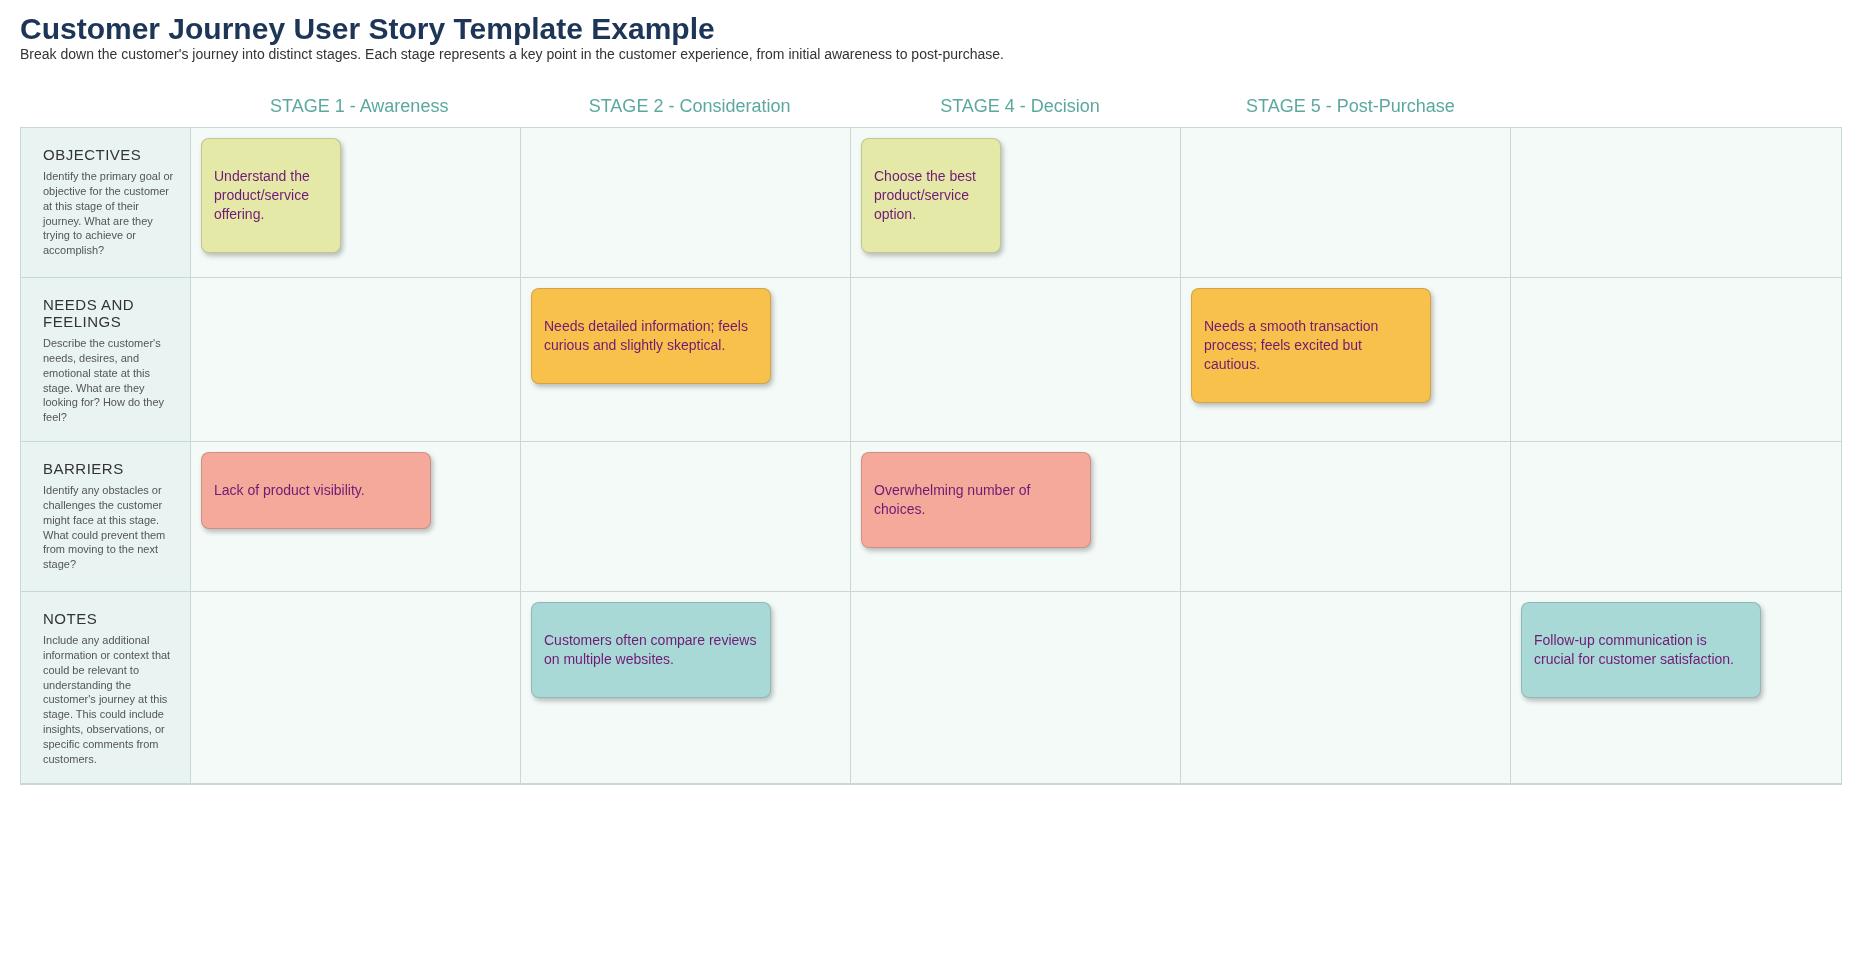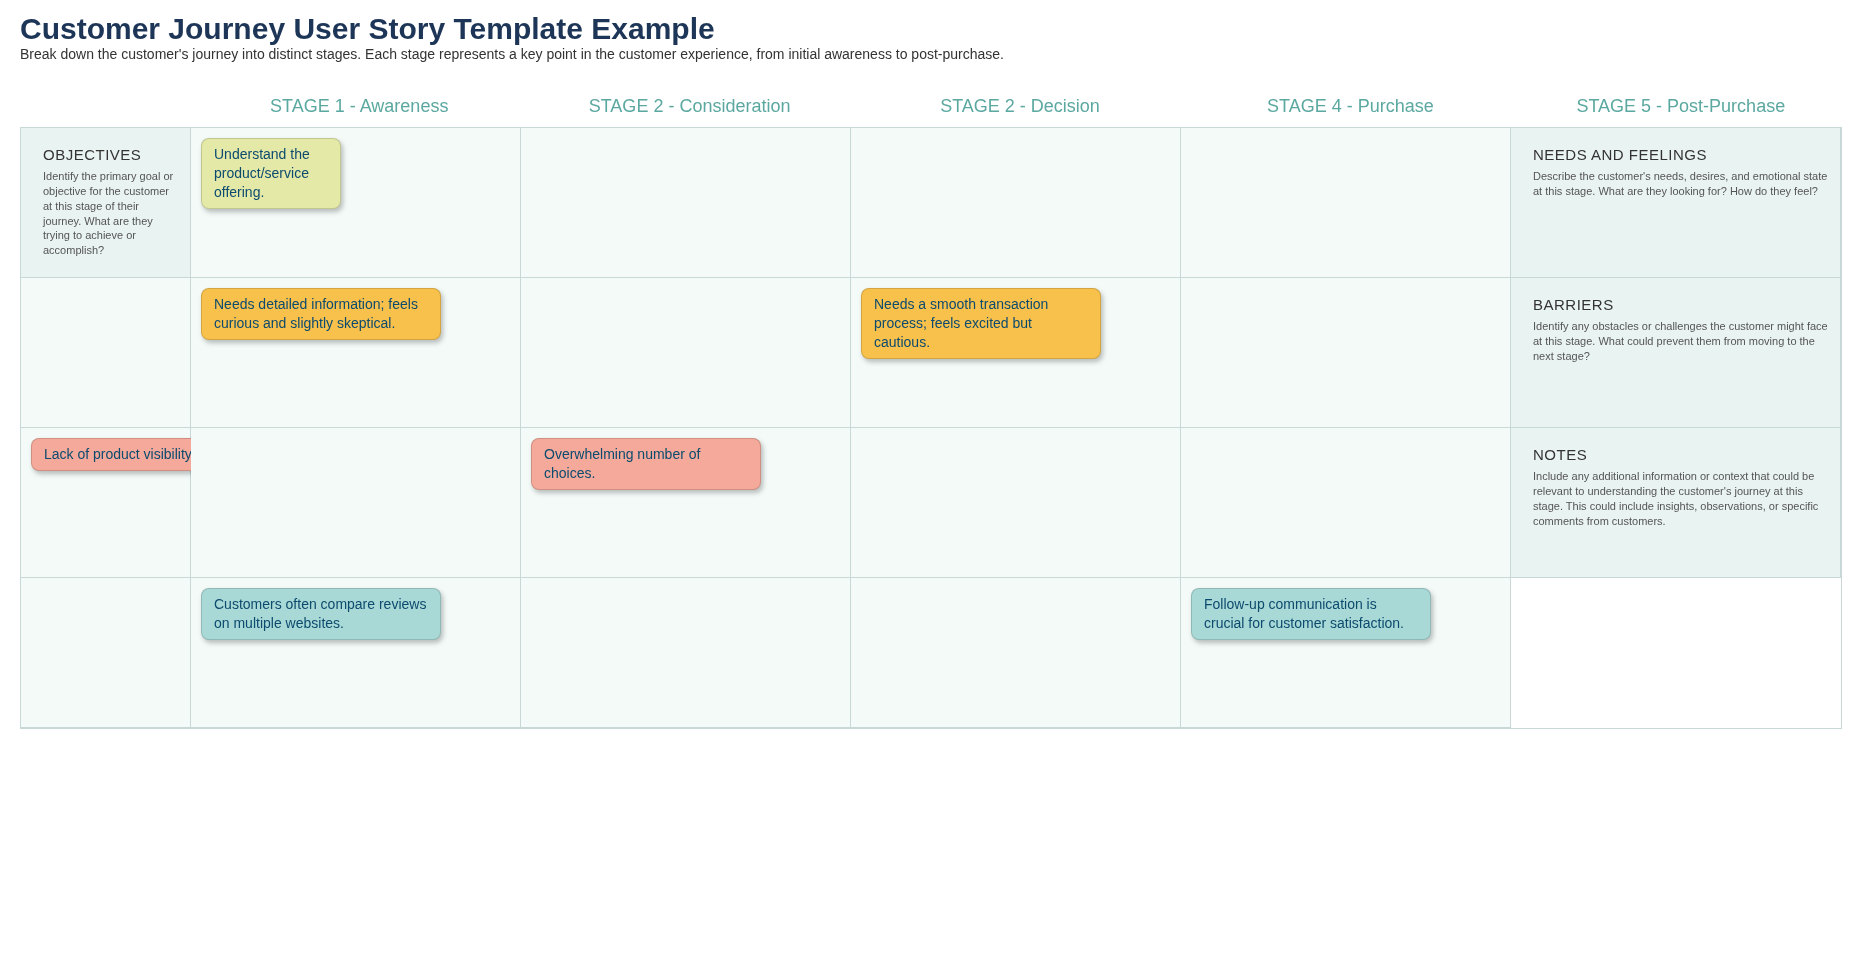--- a/index.html
+++ b/index.html
@@ -59,58 +59,60 @@
     .cell {
       background: #f3faf8;
       border-right: 1px solid #c8d8d6;
       border-bottom: 1px solid #c8d8d6;
       padding: 10px;
       min-height: 150px;
     }
     .cell:nth-child(6n) { border-right: none; }
     .card {
       border-radius: 8px;
-      padding: 6px 12px;
+      padding: 28px 12px;
       font-size: 14px;
-      color: #0c4a6e;
+      color: #701a75;
       line-height: 1.35;
       box-shadow: 2px 3px 5px rgba(0,0,0,0.25);
       border: 1px solid rgba(0,0,0,0.15);
       max-width: 240px;
     }
     .card-objective { background: #e4e9a8; width: 140px; }
     .card-needs     { background: #f8c14c; width: 240px; }
     .card-barrier   { background: #f4a99a; width: 230px; }
     .card-note      { background: #a9d9d6; width: 240px; }
   </style>
 </head>
 <body>
 
 <h1>Customer Journey User Story Template Example</h1>
 <p class="subtitle">Break down the customer's journey into distinct stages. Each stage represents a key point in the customer experience, from initial awareness to post-purchase.</p>
 
 <div class="stage-headers">
   <div></div>
   <div class="stage-header">STAGE 1 - Awareness</div>
   <div class="stage-header">STAGE 2 - Consideration</div>
-  <div class="stage-header">STAGE 2 - Decision</div>
-  <div class="stage-header">STAGE 4 - Purchase</div>
+  <div class="stage-header">STAGE 4 - Decision</div>
   <div class="stage-header">STAGE 5 - Post-Purchase</div>
 </div>
 
 <div class="journey-table">
 
   <div class="row-header">
     <div class="row-title">OBJECTIVES</div>
     <div class="row-desc">Identify the primary goal or objective for the customer at this stage of their journey. What are they trying to achieve or accomplish?</div>
   </div>
   <div class="cell">
     <div class="card card-objective">Understand the product/service offering.</div>
   </div>
   <div class="cell"></div>
+  <div class="cell">
+    <div class="card card-objective">Choose the best product/service option.</div>
+  </div>
   <div class="cell"></div>
   <div class="cell"></div>
 
   <div class="row-header">
     <div class="row-title">NEEDS AND FEELINGS</div>
     <div class="row-desc">Describe the customer's needs, desires, and emotional state at this stage. What are they looking for? How do they feel?</div>
   </div>
   <div class="cell"></div>
   <div class="cell">
     <div class="card card-needs">Needs detailed information; feels curious and slightly skeptical.</div>

